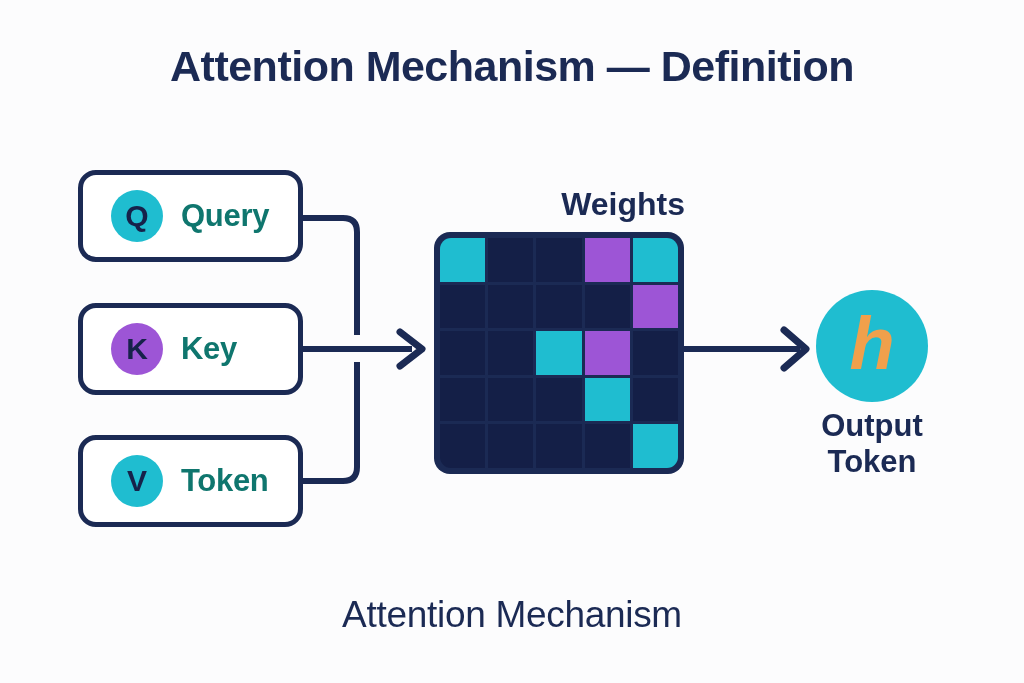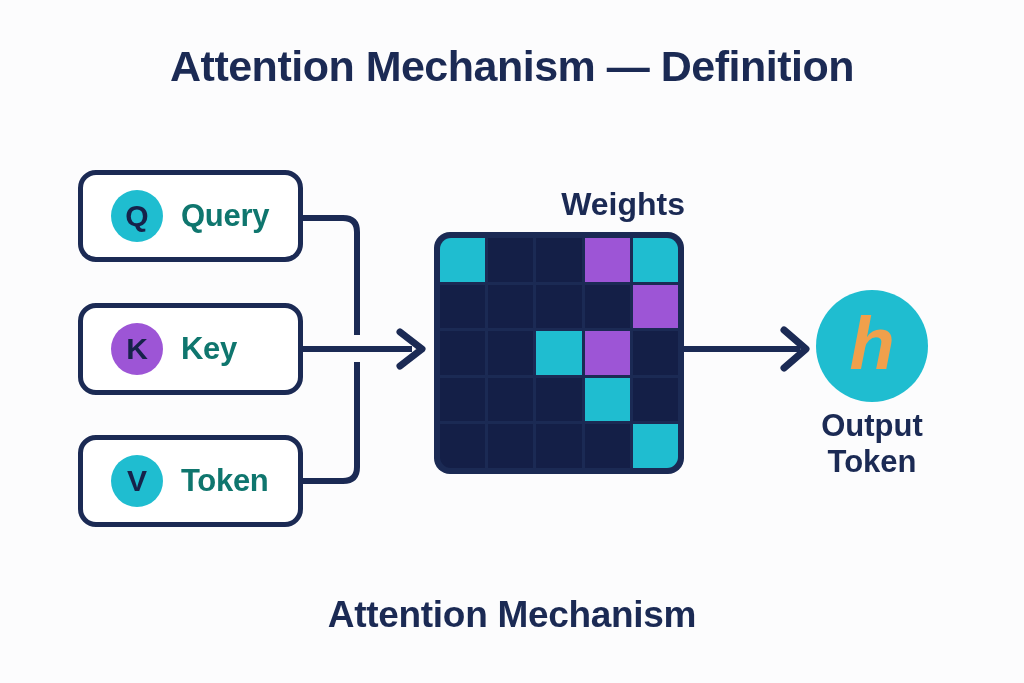--- a/index.html
+++ b/index.html
@@ -149,21 +149,21 @@
   }
 
   
   #footer-caption {
     position: absolute;
     left: 0;
     top: 594px;
     width: 1024px;
     text-align: center;
     font-size: 37px;
-    font-weight: bold;
+    font-weight: normal;
     color: #1b2a54;
     letter-spacing: -0.3px;
   }
 </style>
 </head>
 <body>
 
 <div id="stage">
 
   <div id="title">Attention Mechanism — Definition</div>

